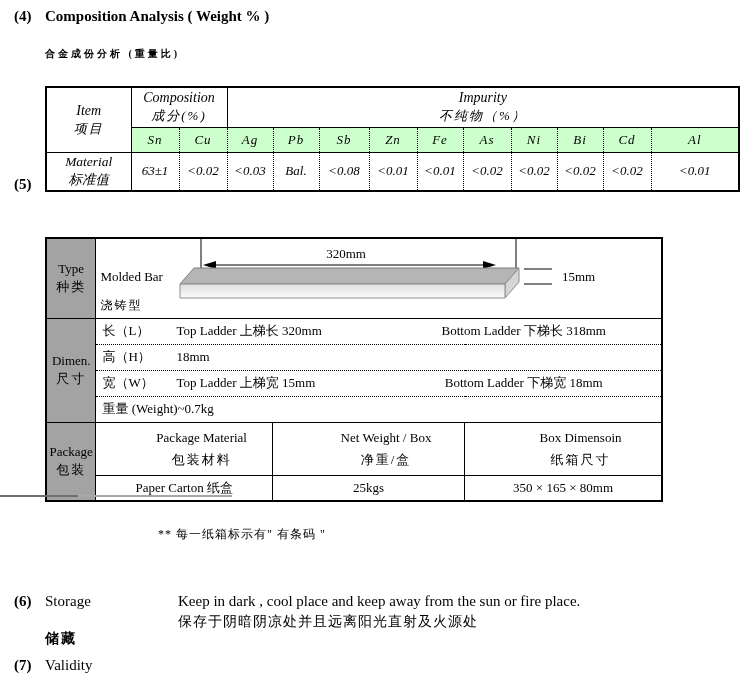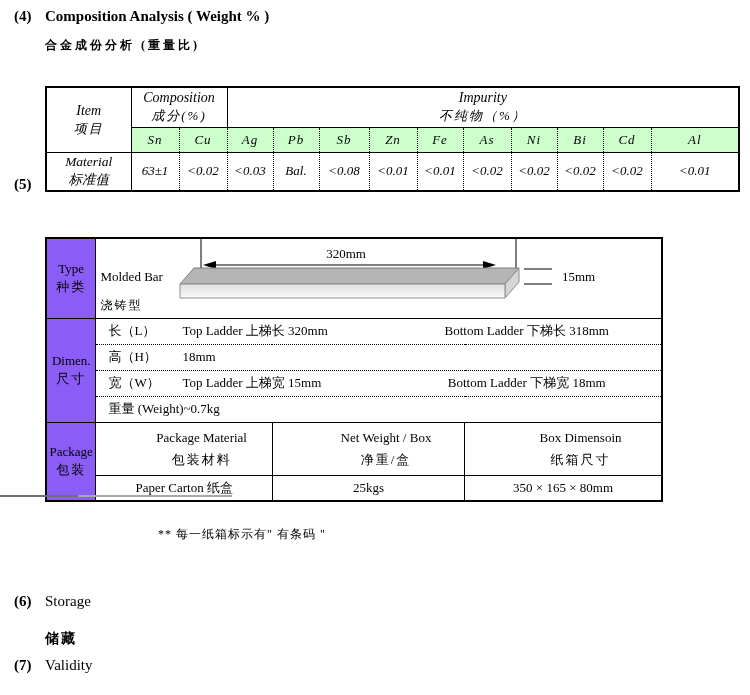--- a/index.html
+++ b/index.html
@@ -4,46 +4,46 @@
 <style>
   * { margin:0; padding:0; box-sizing:border-box; }
   html,body { background:#ffffff; }
   body { width:750px; height:695px; font-family:"Liberation Serif", serif; color:#000; }
   .doc { position:relative; width:750px; height:695px; background:#fff; overflow:hidden; }
 
   
   .sec-head { position:absolute; left:14px; display:flex; align-items:flex-start; }
   .sec-num { width:31px; font-weight:bold; font-size:15px; }
   .sec-title .t-en { font-weight:bold; font-size:15px; }
-  .sec-title .t-zh { font-weight:bold; font-size:12px; letter-spacing:3px; margin-top:12px; }
+  .sec-title .t-zh { font-weight:bold; font-size:10px; letter-spacing:3px; margin-top:22px; }
 
   
   table.t1 { position:absolute; left:45px; top:68px; width:693px; border-collapse:collapse;
              table-layout:fixed; text-align:center; font-style:italic; border:2px solid #000;margin-top:18px; }
   table.t1 td { border:1px solid #000; vertical-align:middle; }
   .t1 .hdr { font-size:14px; line-height:18px; height:40px; }
   .t1 .hdr .l-zh { letter-spacing:2px; font-size:13px; }
   .t1 td.el { background:#ccffcc; font-size:13px; height:25px; letter-spacing:1px;
               border-left:1px dotted #000; border-right:1px dotted #000; }
   .t1 td.val { font-size:13px; height:39px;
                border-left:1px dotted #000; border-right:1px dotted #000; }
   .t1 .std { font-size:13.5px; line-height:18px; }
 
   
   table.t2 { position:absolute; left:45px; top:237px; width:618px; border-collapse:collapse;
              font-size:13px; border:2px solid #000; }
   table.t2 td { border:1px solid #000; vertical-align:middle; }
-  .t2 td.green { background:#8b5cf6; text-align:center; line-height:18px; }
+  .t2 td.green { background:#a3a3a3; text-align:center; line-height:18px; }
   .t2 .g-zh { letter-spacing:2px; }
   .t2 td.type-content { height:80px; position:relative; padding:8px; }
   .molded-en { position:absolute; left:4px; top:30px; font-size:13px; }
   .molded-zh { position:absolute; left:4px; top:58px; font-size:12px; letter-spacing:2px; }
   .bar-svg { position:absolute; left:0; top:0; }
   .t2 td.dim-cell { height:26px; border-top:1px dotted #000; border-bottom:1px dotted #000; padding:0; }
-  .dim-flex { display:flex; align-items:center; height:100%; padding-left:12px; }
+  .dim-flex { display:flex; align-items:center; height:100%; padding-left:6px; }
   .dim-label { min-width:74px; white-space:nowrap; }
   .dim-c1 { min-width:210px; }
   .dim-c2 { flex:1;text-align:center; }
   .t2 td.pkg-h { height:53px; text-align:center; line-height:22px;padding-left:35px; }
   .t2 .pkg-zh { letter-spacing:2px; }
   .t2 td.pkg-v { height:26px; text-align:center; }
 
   
   .footnote { position:absolute; left:158px; top:526px; font-size:12px; letter-spacing:1px; }
 
@@ -249,20 +249,24 @@
   <div class="stray"></div>
 
   <div class="footnote">** 每一纸箱标示有"  有条码 "</div>
 
   <div class="info-sec" style="top:593px">
     <div class="info-num">(6)</div>
     <div class="info-label">
       <div class="en">Storage</div>
       <div class="zh">储藏</div>
     </div>
+    <div class="info-text">
+      <div class="en">Keep in dark , cool place and keep away from the sun or fire place.</div>
+      <div class="zh">保存于阴暗阴凉处并且远离阳光直射及火源处</div>
+    </div>
   </div>
 
   <div class="info-sec" style="top:657px">
     <div class="info-num">(7)</div>
     <div class="info-label">
       <div class="en">Validity</div>
       <div class="zh">有效期限</div>
     </div>
   </div>
 

